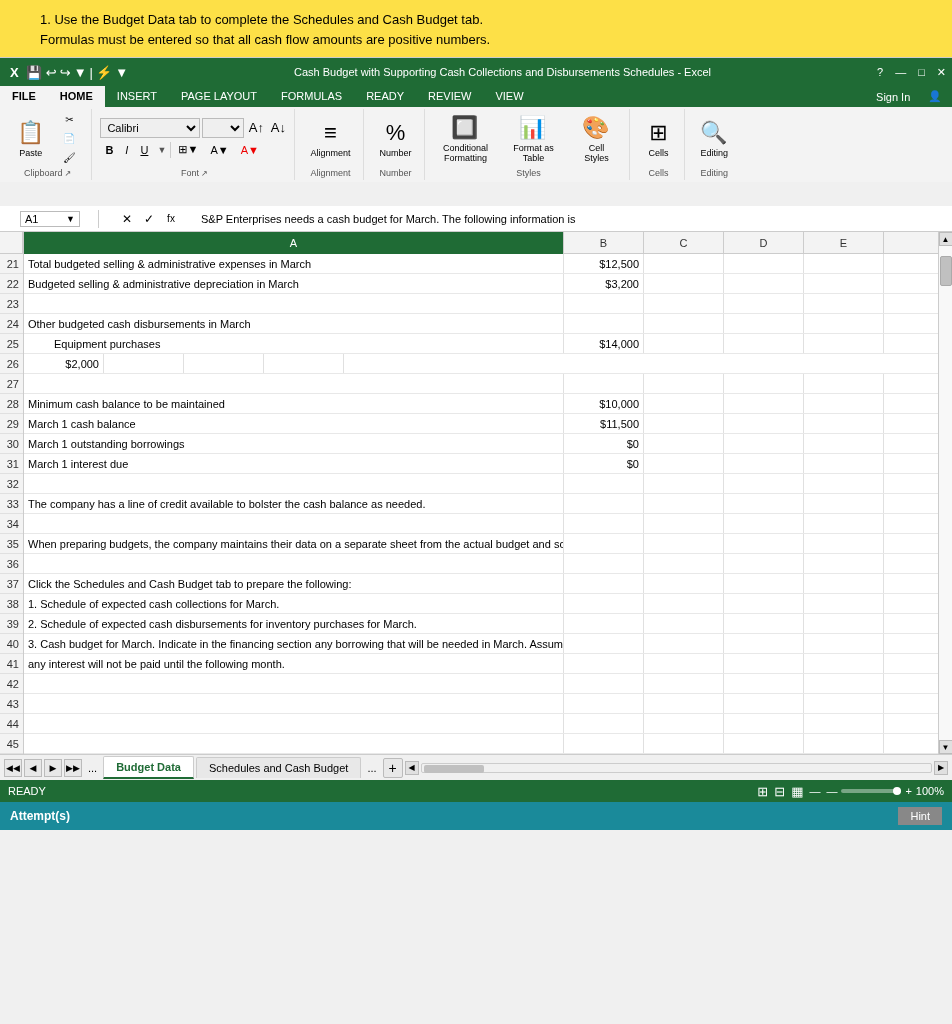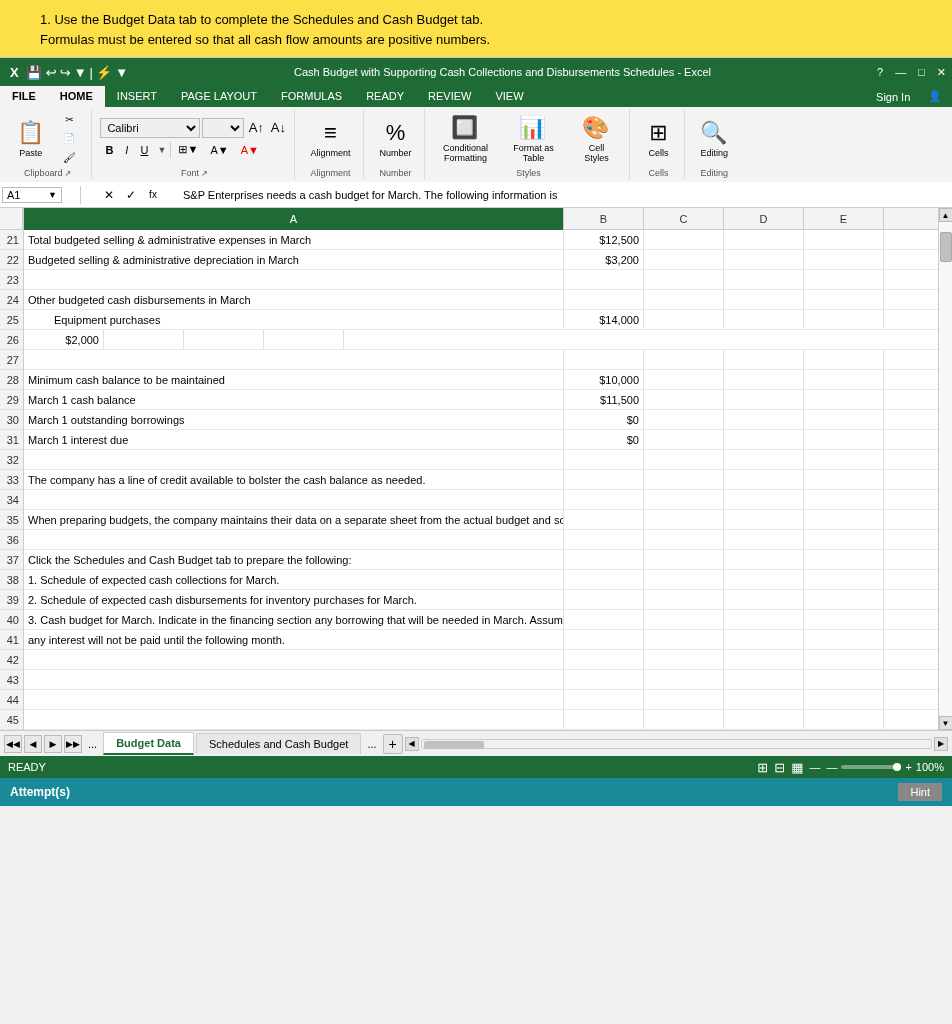--- a/index.html
+++ b/index.html
@@ -182,23 +182,24 @@
     }
     .big-ribbon-btn .icon { font-size: 22px; }
     .big-ribbon-btn .label { font-size: 9px; margin-top: 2px; text-align: center; }
 
     
     .formula-bar {
       display: flex;
       align-items: center;
       background: white;
       border-bottom: 1px solid #ccc;
-      padding: 2px 2px;
+      padding: 2px 20px;
       gap: 16px;
       height: 26px;
+      margin-top: 24px;
     }
     .cell-ref {
       width: 60px;
       border: 1px solid #bbb;
       padding: 1px 4px;
       font-size: 11px;
       display: flex;
       align-items: center;
       justify-content: space-between;
     }

